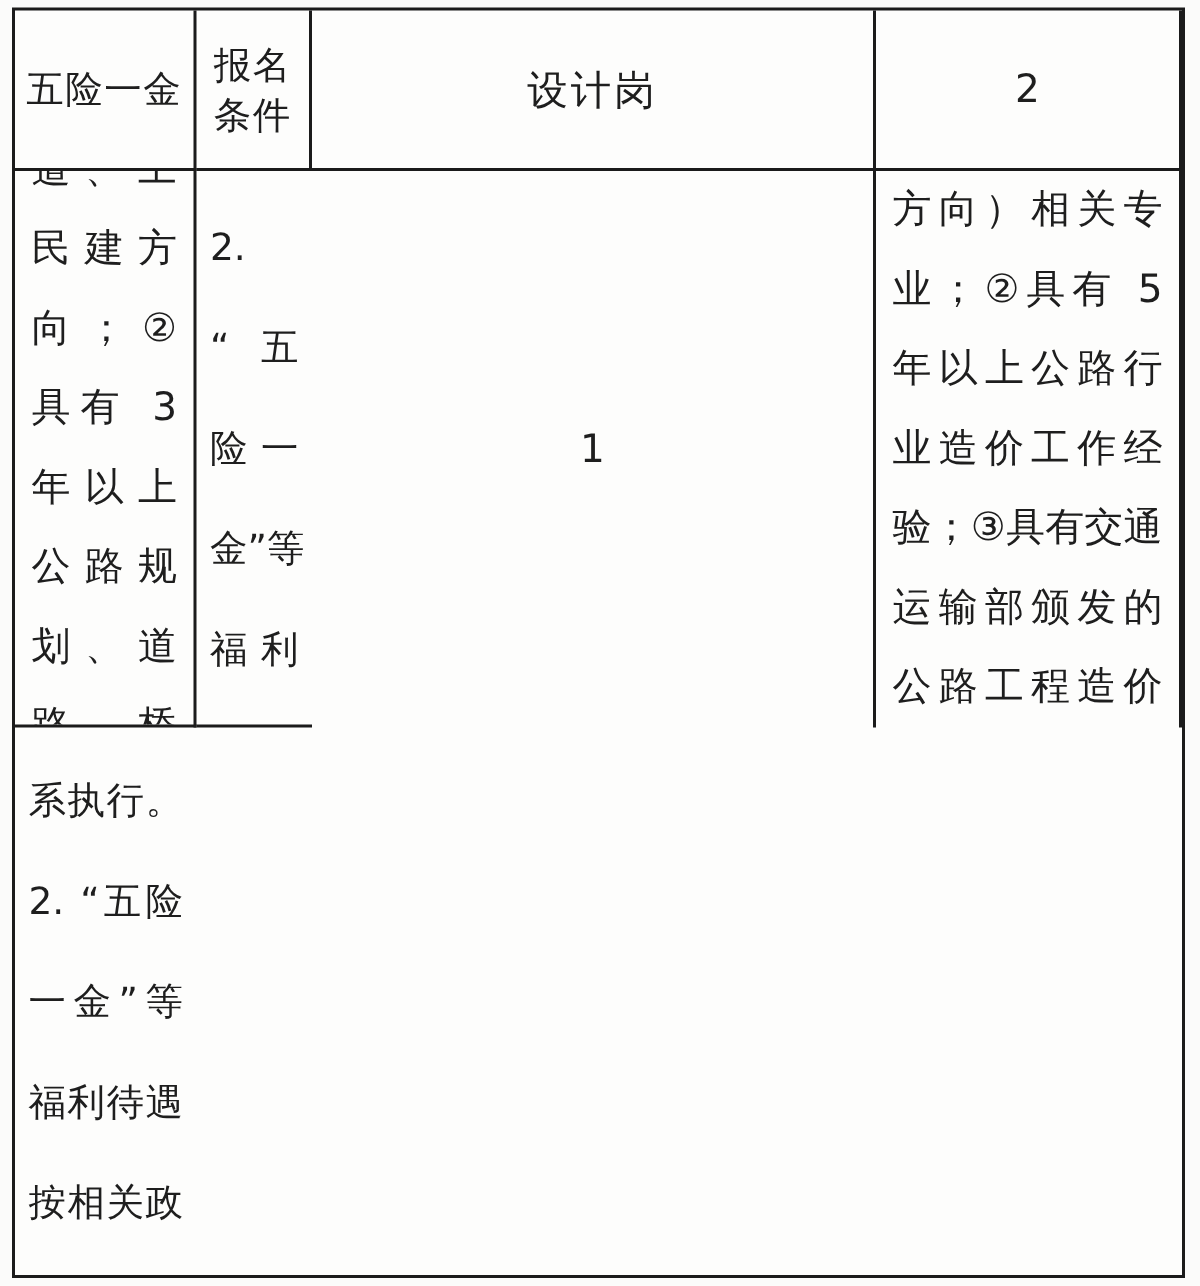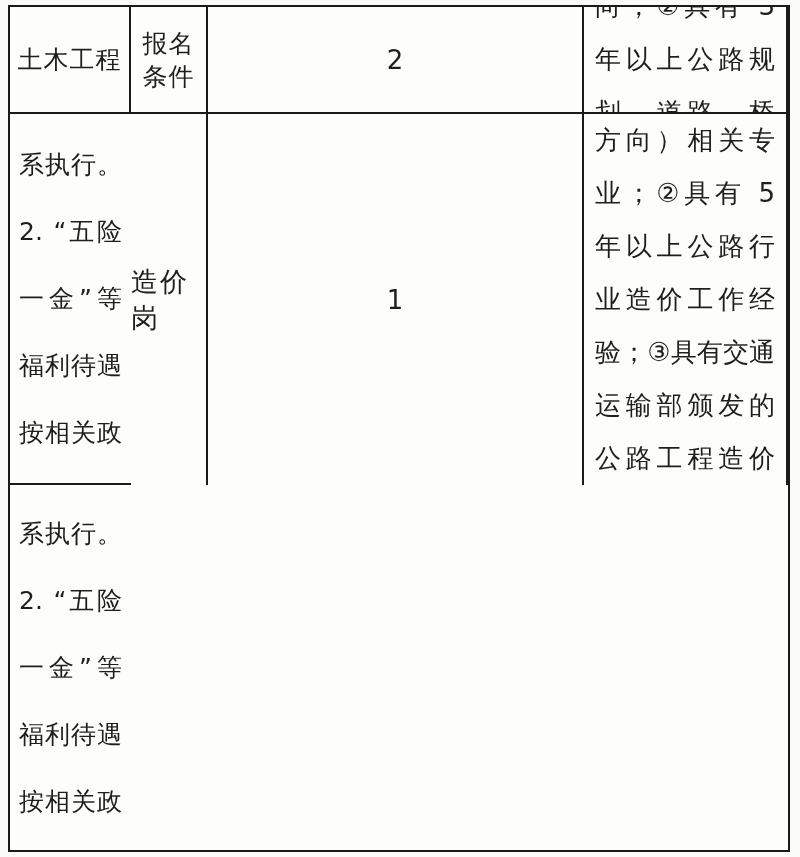--- a/index.html
+++ b/index.html
@@ -77,39 +77,39 @@
     width: 100%;
   }
 </style>
 </head>
 <body>
 
 <div class="page">
   <div class="tbl">
 
     <div class="cell hdr">
-      <span>土木工程</span>
+      <span>五险一金</span>
     </div>
     <div class="cell hdr">
       <span>报名条件</span>
     </div>
 
+    <div class="cell">
+      <span class="pos-name">设计岗</span>
+    </div>
     <div class="cell">
       <span class="headcount">2</span>
     </div>
     <div class="cell req">
       <p>①大学本科及以上学历，土木工程、交通运输相关专业,道路、桥梁、隧道、工民建方向；②具有 3 年以上公路规划、道路、桥梁、隧道、工民建设计工作经验；③具有高级工程师及以上职称的优先。</p>
     </div>
     <div class="cell salary col-last">
       <p>1. 按公司薪酬体系执行。2. “五险一金”等福利待遇按相关政策规定执行。</p>
     </div>
 
-    <div class="cell row-last">
-      <span class="pos-name">造价岗</span>
-    </div>
     <div class="cell row-last">
       <span class="headcount">1</span>
     </div>
     <div class="cell req row-last">
       <p>①大学本科及以上学历，工程造价或土木工程（工程造价方向）相关专业；②具有 5 年以上公路行业造价工作经验；③具有交通运输部颁发的公路工程造价乙级及以上资格证书或高级工程师及以上职称的优先。</p>
     </div>
     <div class="cell salary col-last row-last">
       <p>1. 按公司薪酬体系执行。2. “五险一金”等福利待遇按相关政策规定执行。</p>
     </div>
 

